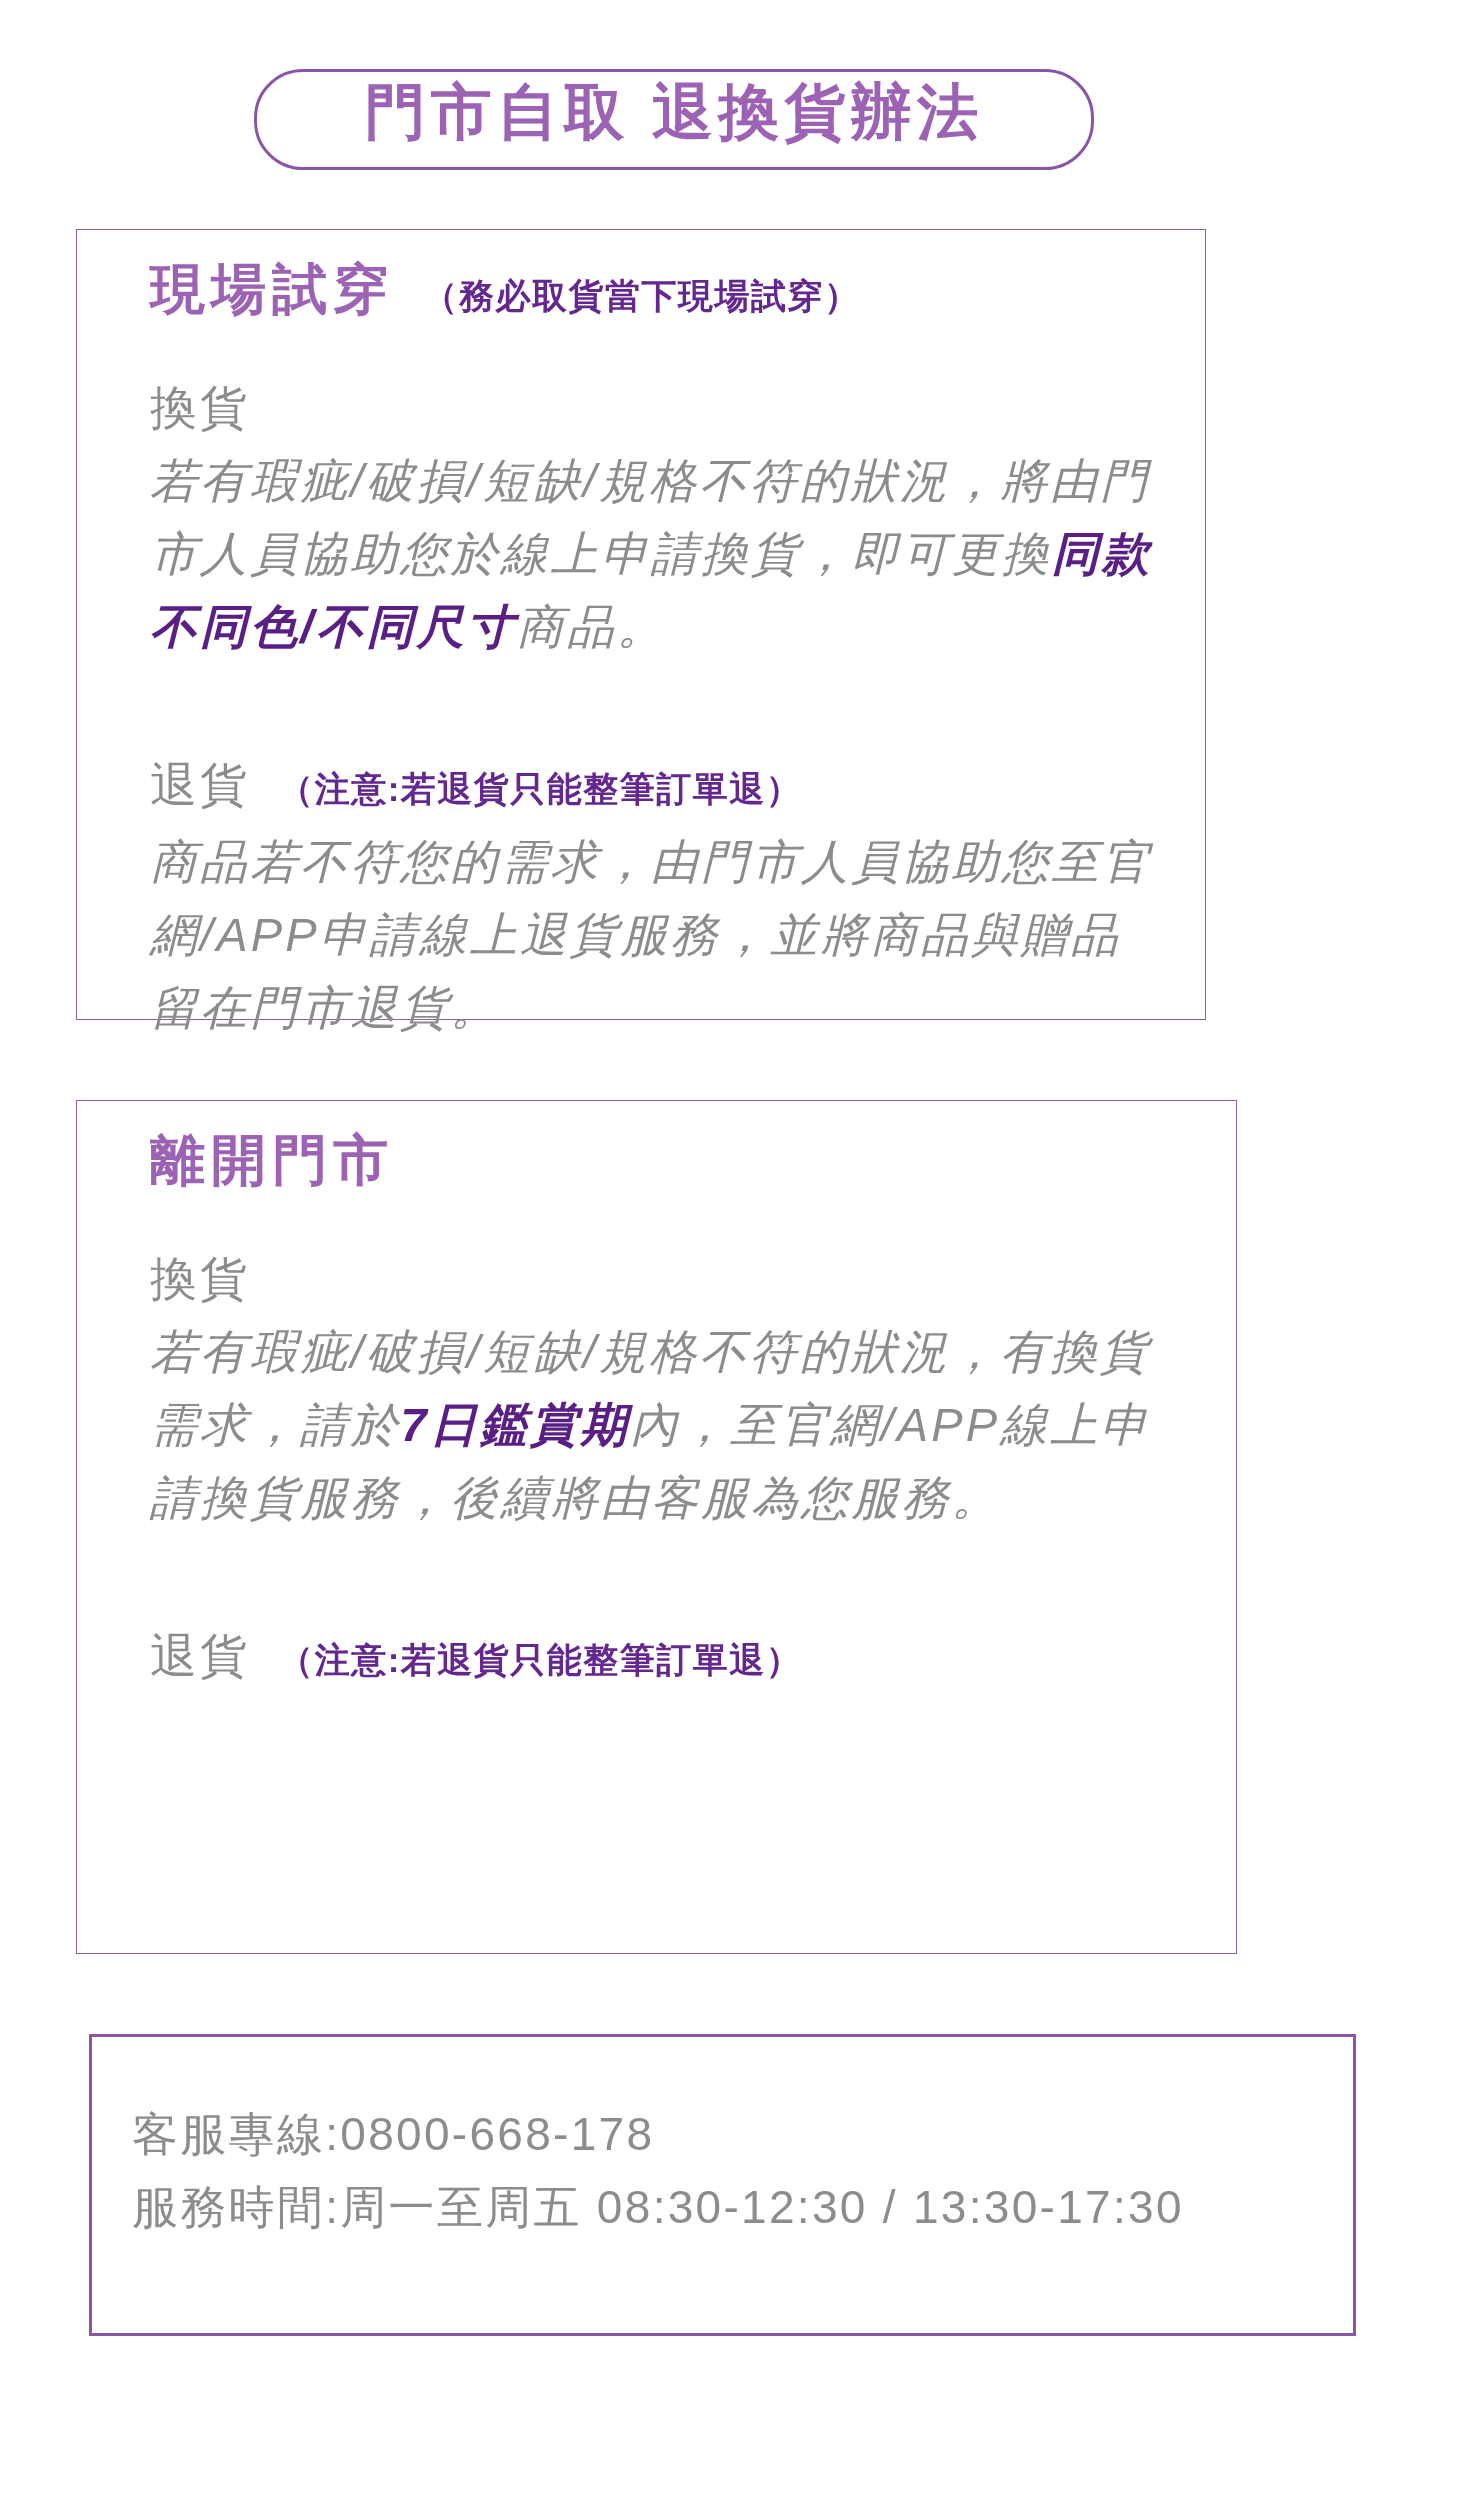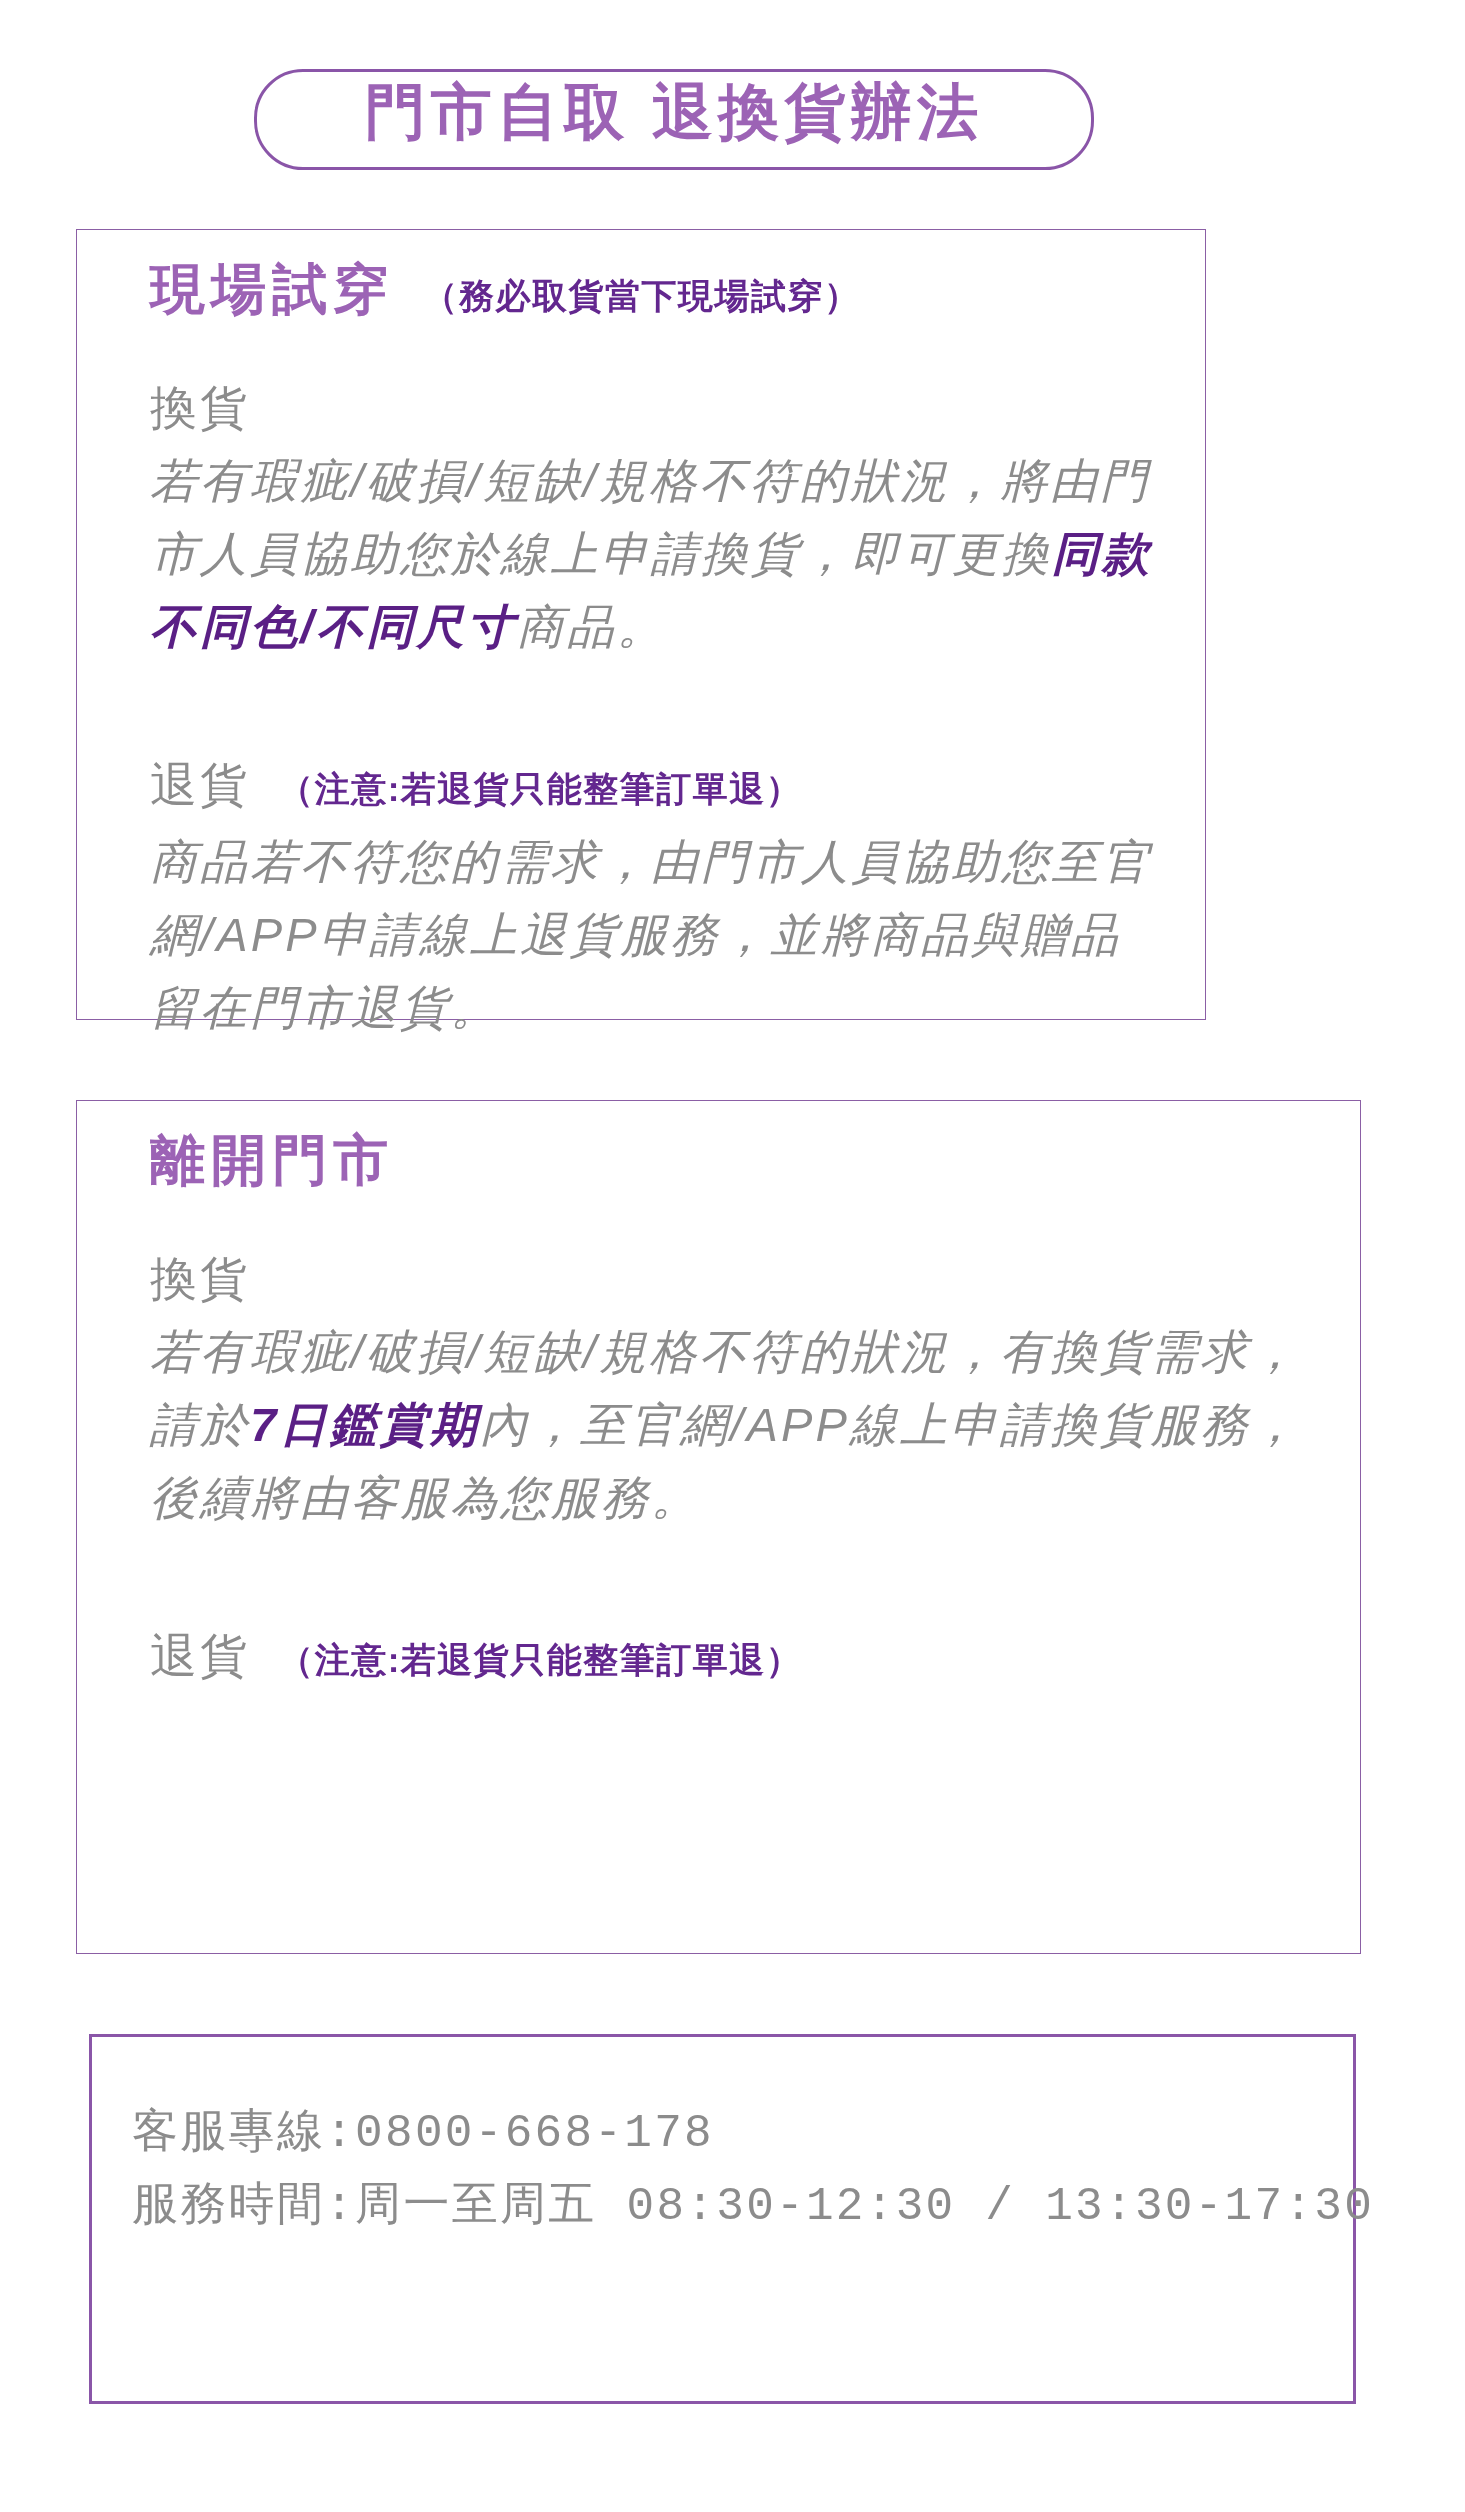--- a/index.html
+++ b/index.html
@@ -31,29 +31,28 @@
     background: #ffffff;
     border: 1.5px solid #8b5fa5;
   }
   .card-onsite {
     left: 76px; top: 229px;
     width: 1130px; height: 791px;
     padding: 27.5px 46px 0 73px;
   }
   .card-leave {
     left: 76px; top: 1100px;
-    width: 1285px; height: 854px;
+    width: 1161px; height: 854px;
     padding: 27.5px 46px 0 73px;
   }
   .card-contact {
     left: 89px; top: 2034px;
-    width: 1267px; height: 370px;
+    width: 1267px; height: 302px;
     border: 3.8px solid #8a56a8;
     padding: 61px 30.5px 0 40px;
-    font-family: Liberation Mono, monospace;
   }
   .section-heading-row {
     display: flex;
     align-items: baseline;
     line-height: 1.15;
   }
   .section-heading {
     color: #9c63b5;
     font-size: 55px;
     font-weight: bold;

